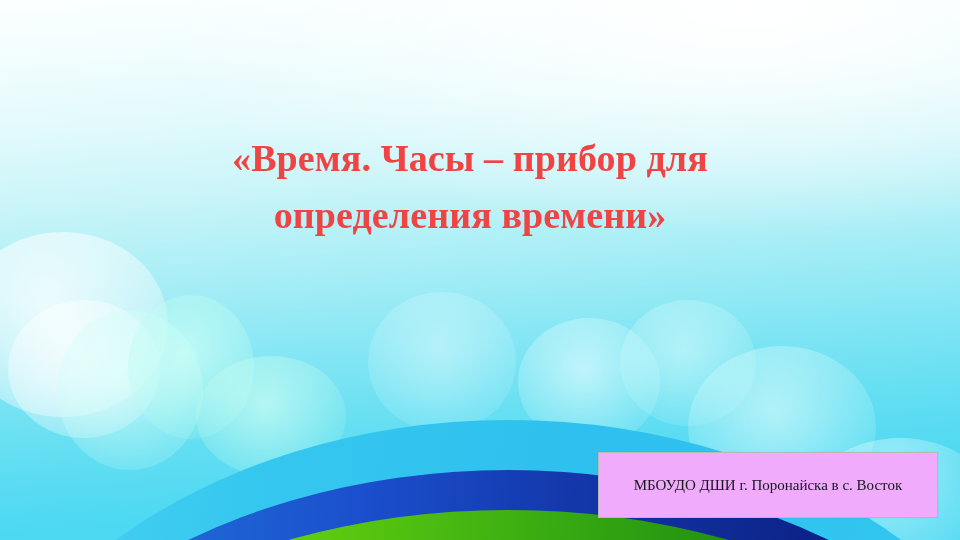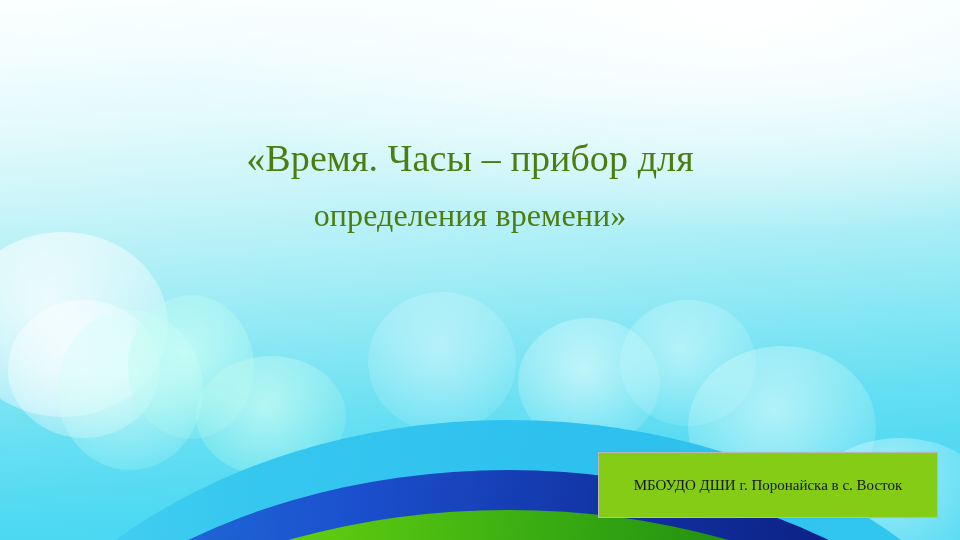--- a/index.html
+++ b/index.html
@@ -68,35 +68,35 @@
 
   
   .title-block {
     position:absolute;
     left:100px; top:130px; width:740px;
     text-align:center;
     z-index:6;
   }
   .title-line {
     font-family:"Liberation Serif", serif;
-    font-weight:normal;
+    font-weight:bold;
     font-size:38px;
     line-height:57px;
     letter-spacing:.1px;
-    color:#4d7c0f;
+    color:#ef4444;
     white-space:nowrap;
   }
-  .title-line.l2 { font-size:32px; }
+  .title-line.l2 { font-size:38px; }
 
   
   .caption-box {
     position:absolute;
     left:598px; top:452px;
     width:340px; height:66px;
-    background:#84cc16;
+    background:#f0abfc;
     border:1px solid #b9b9b9;
     display:flex; flex-direction:column;
     align-items:center; justify-content:center;
     z-index:8;
     box-shadow:0 0 0 1px rgba(0,0,0,.02);
   }
   .caption-line {
     font-family:"Liberation Serif", serif;
     font-size:15px;
     line-height:21px;

